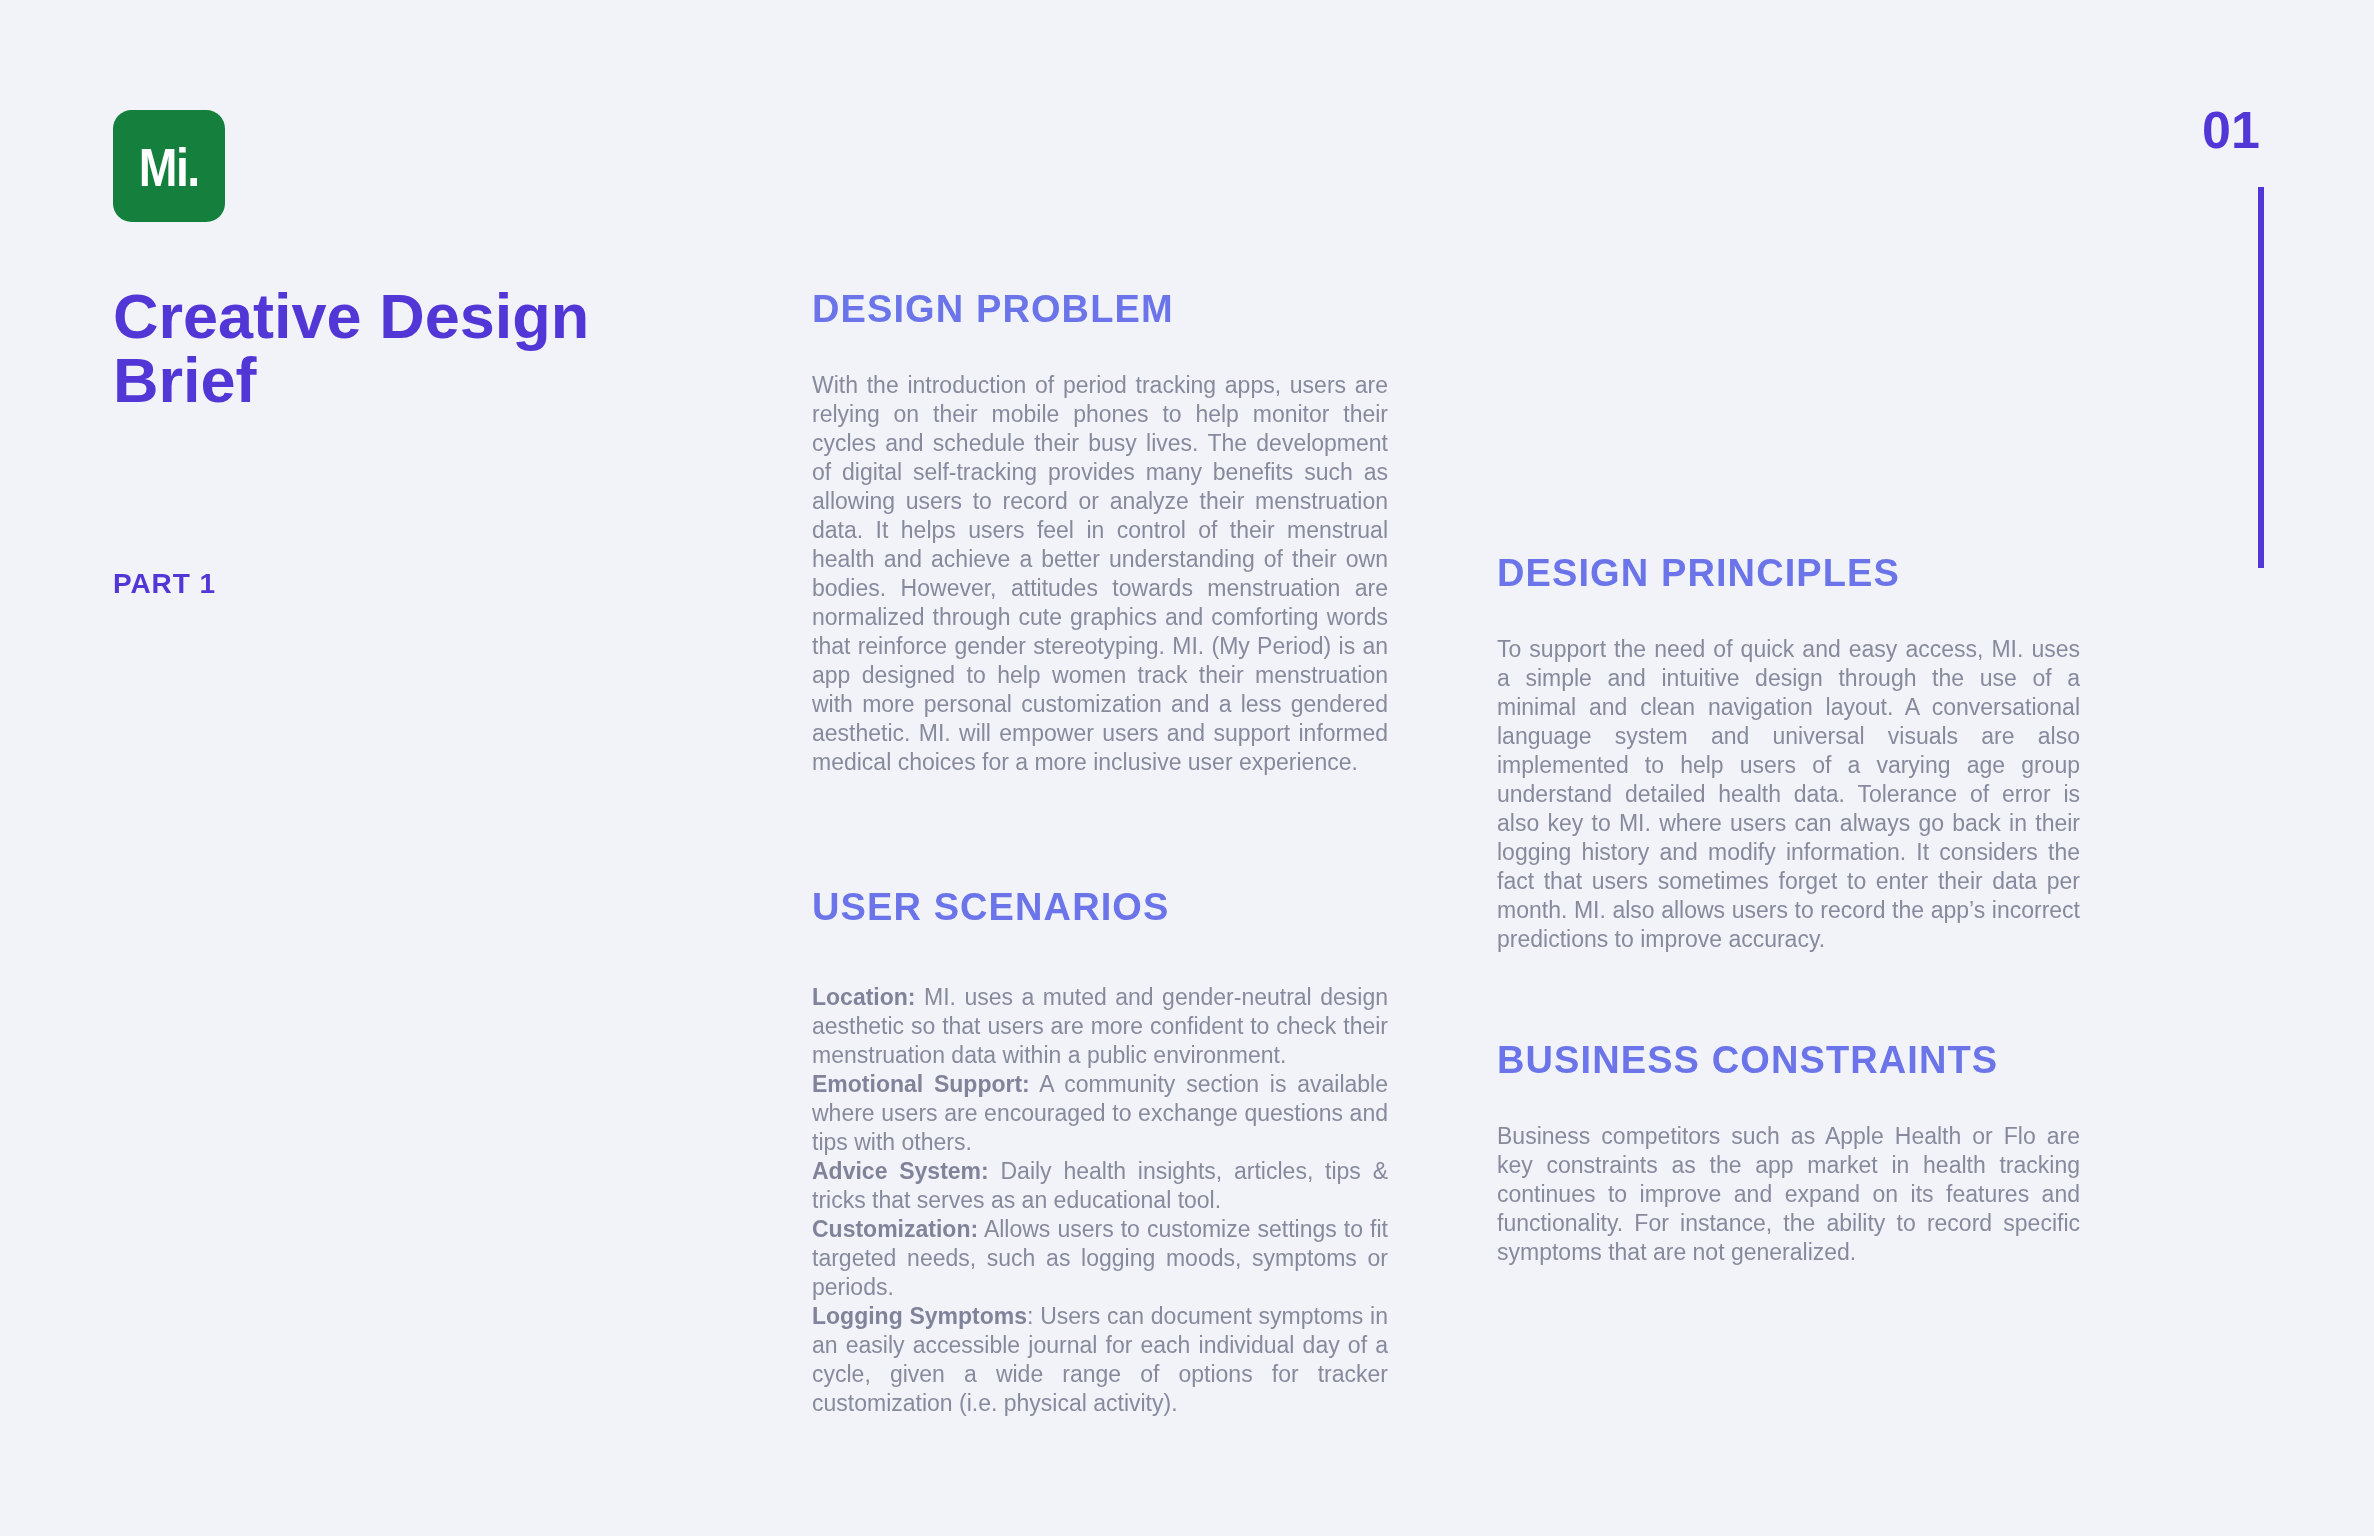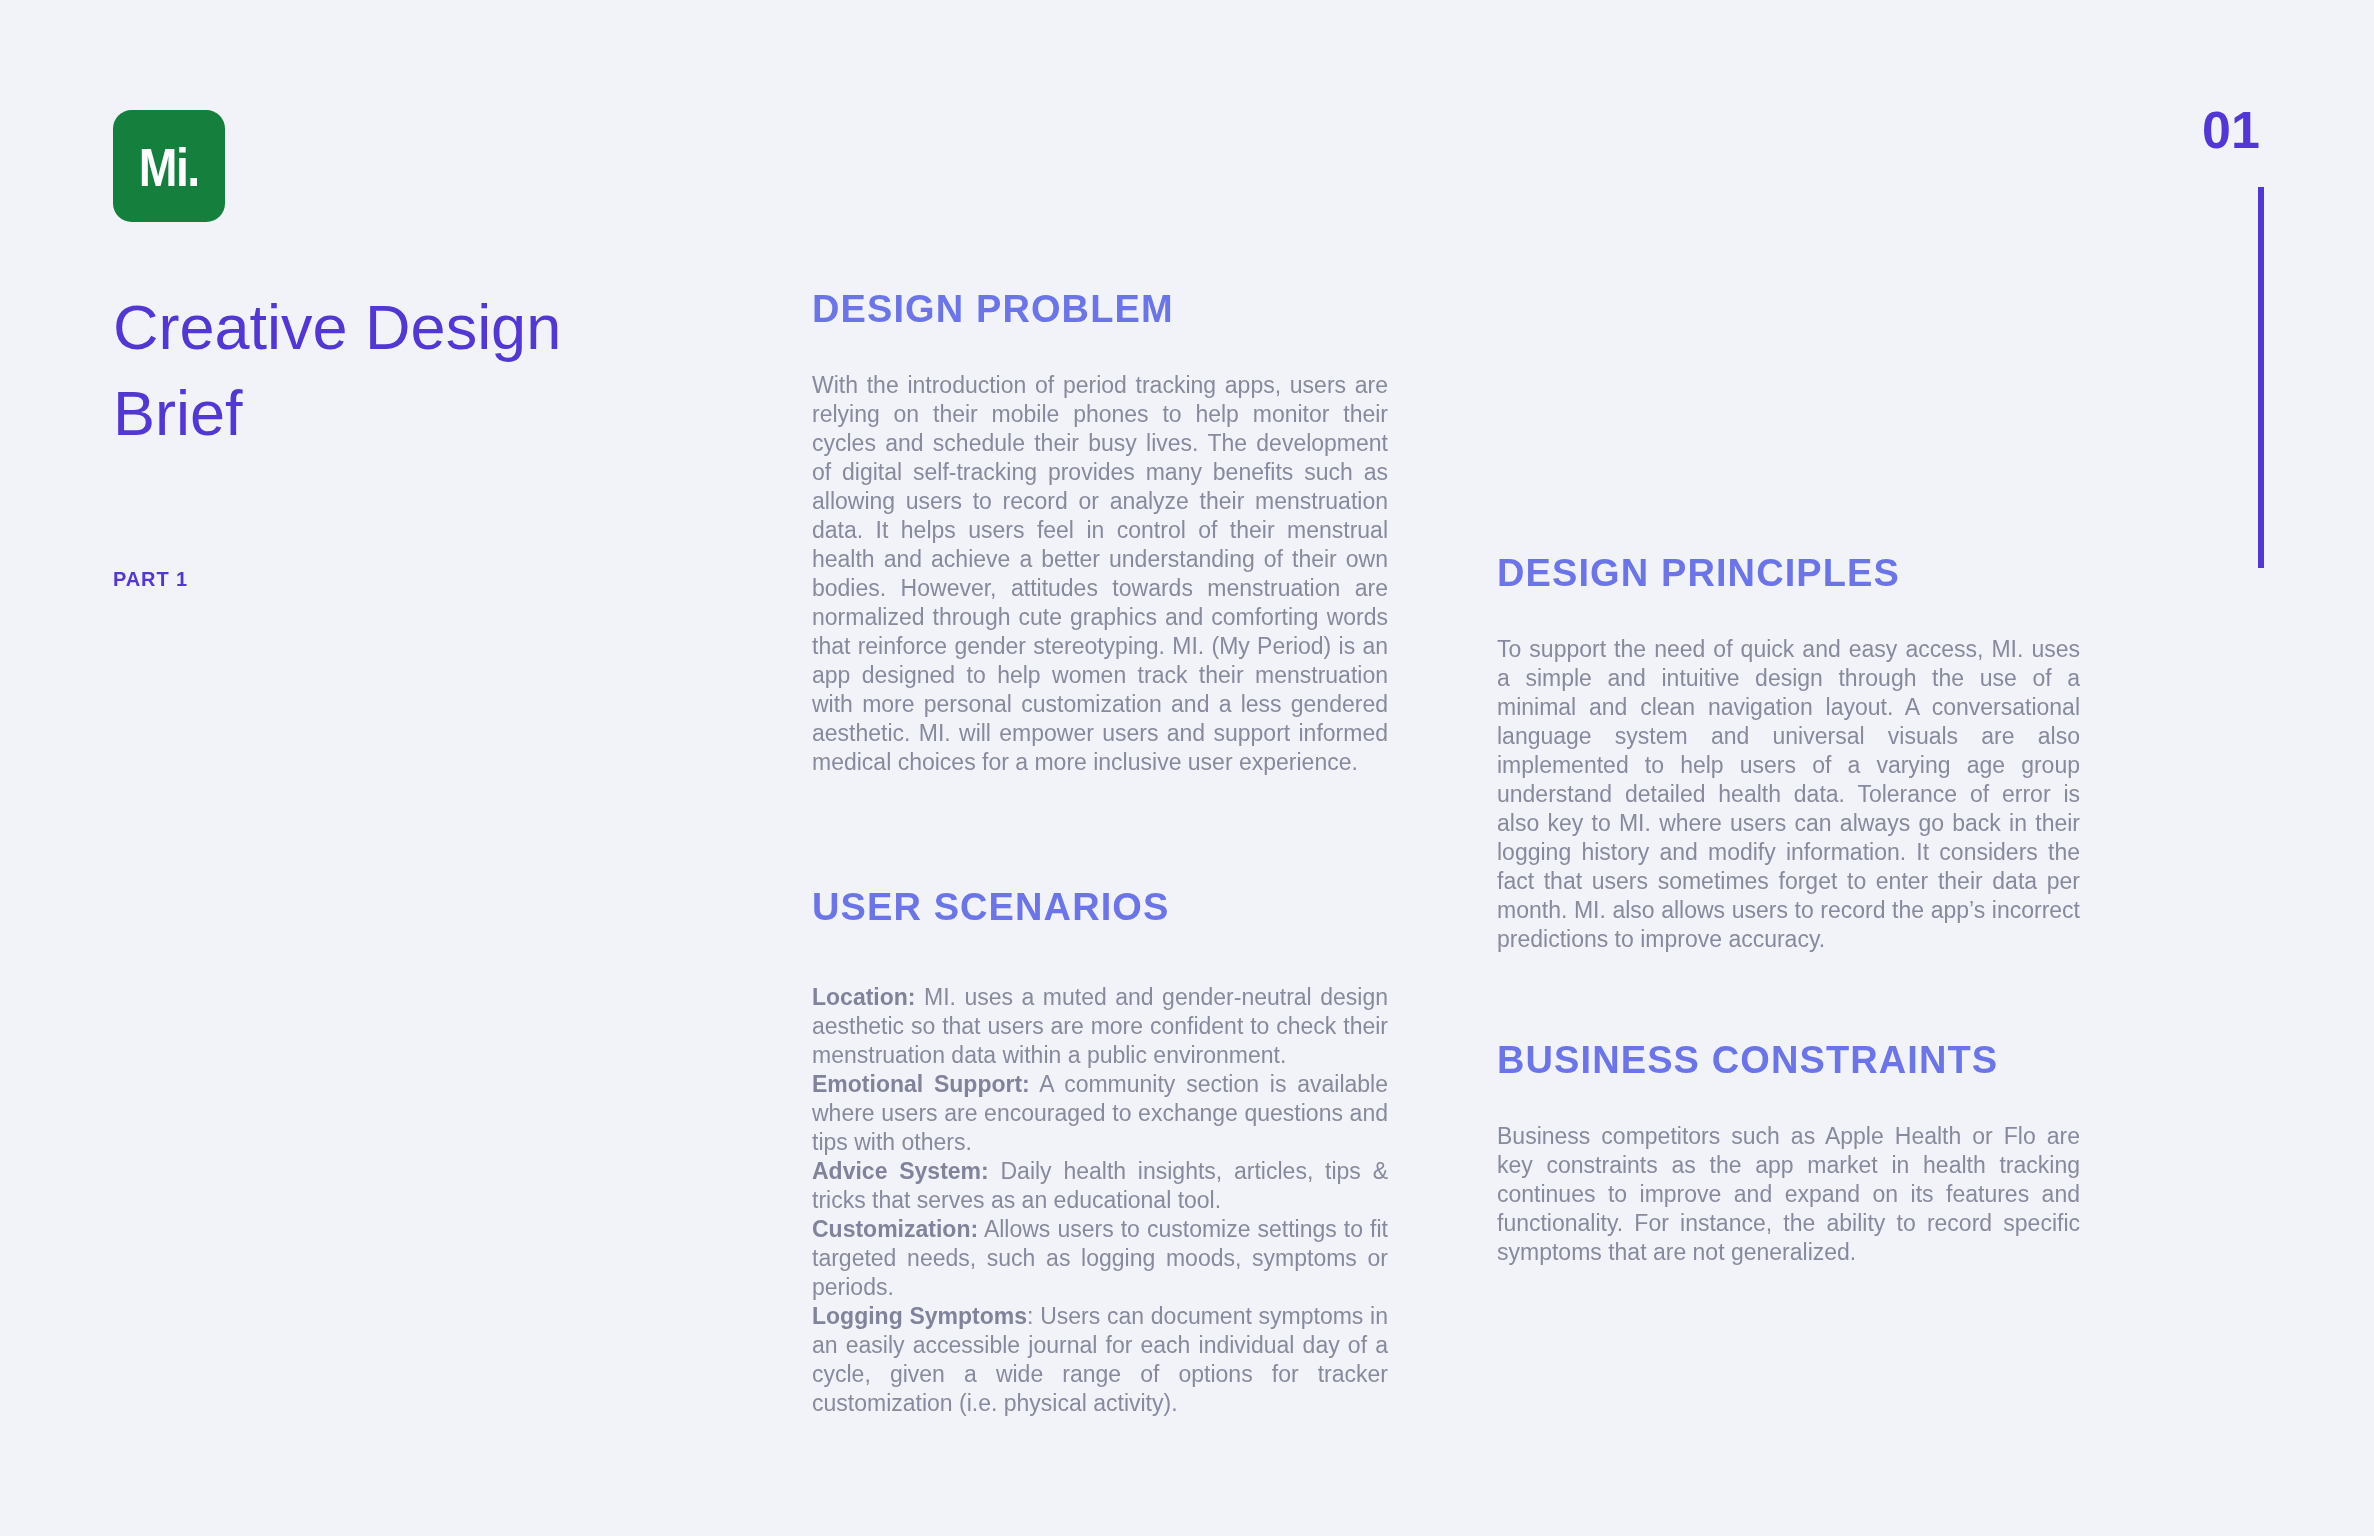--- a/index.html
+++ b/index.html
@@ -34,32 +34,32 @@
       transform: scaleX(0.86);
       display: inline-block;
       margin-top: 1.9px;
     }
     .title {
       position: absolute;
       left: 113px;
       top: 284px;
       width: 575px;
       color: #5236D6;
-      font-weight: normal;
+      font-weight: bold;
       font-size: 63px;
-      line-height: 86px;
+      line-height: 64px;
       margin: 0;
     }
     .part {
       position: absolute;
       left: 113px;
       top: 568px;
       color: #5236D6;
       font-weight: bold;
-      font-size: 20px;
+      font-size: 28px;
       letter-spacing: 0.9px;
     }
     .page-num {
       position: absolute;
       left: 2202px;
       top: 100px;
       color: #5236D6;
       font-weight: bold;
       font-size: 52px;
       line-height: 61px;

